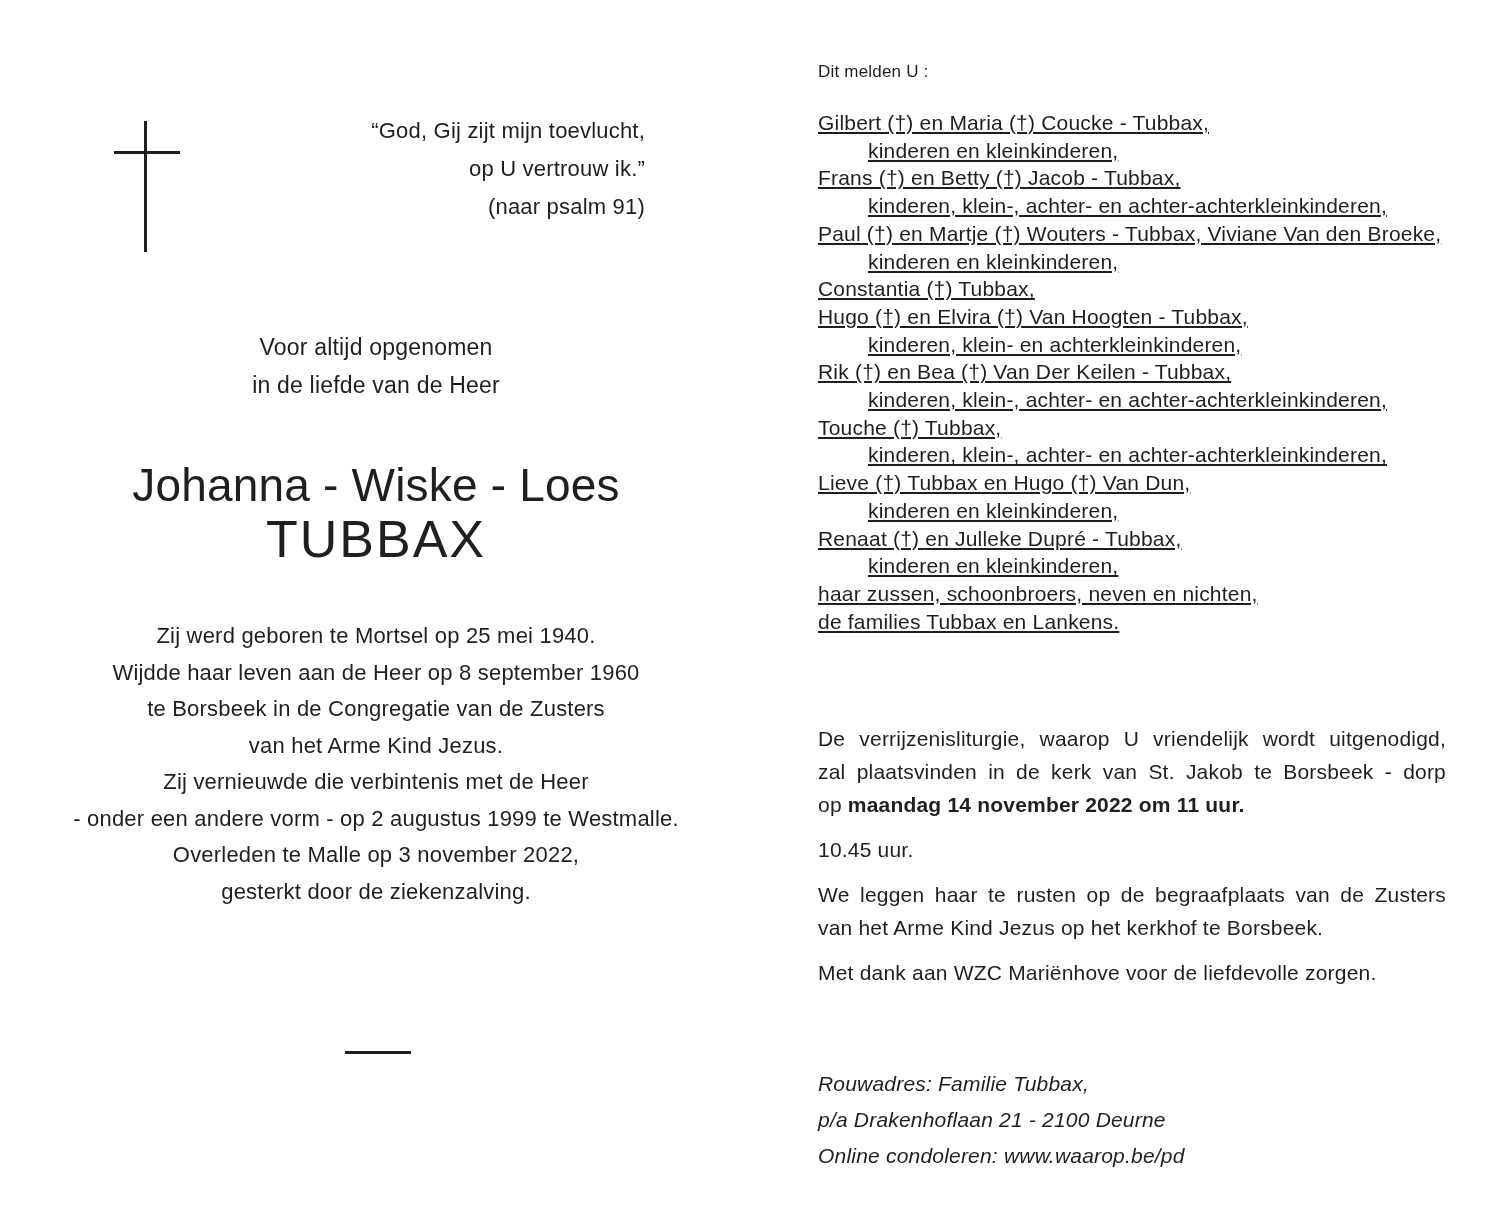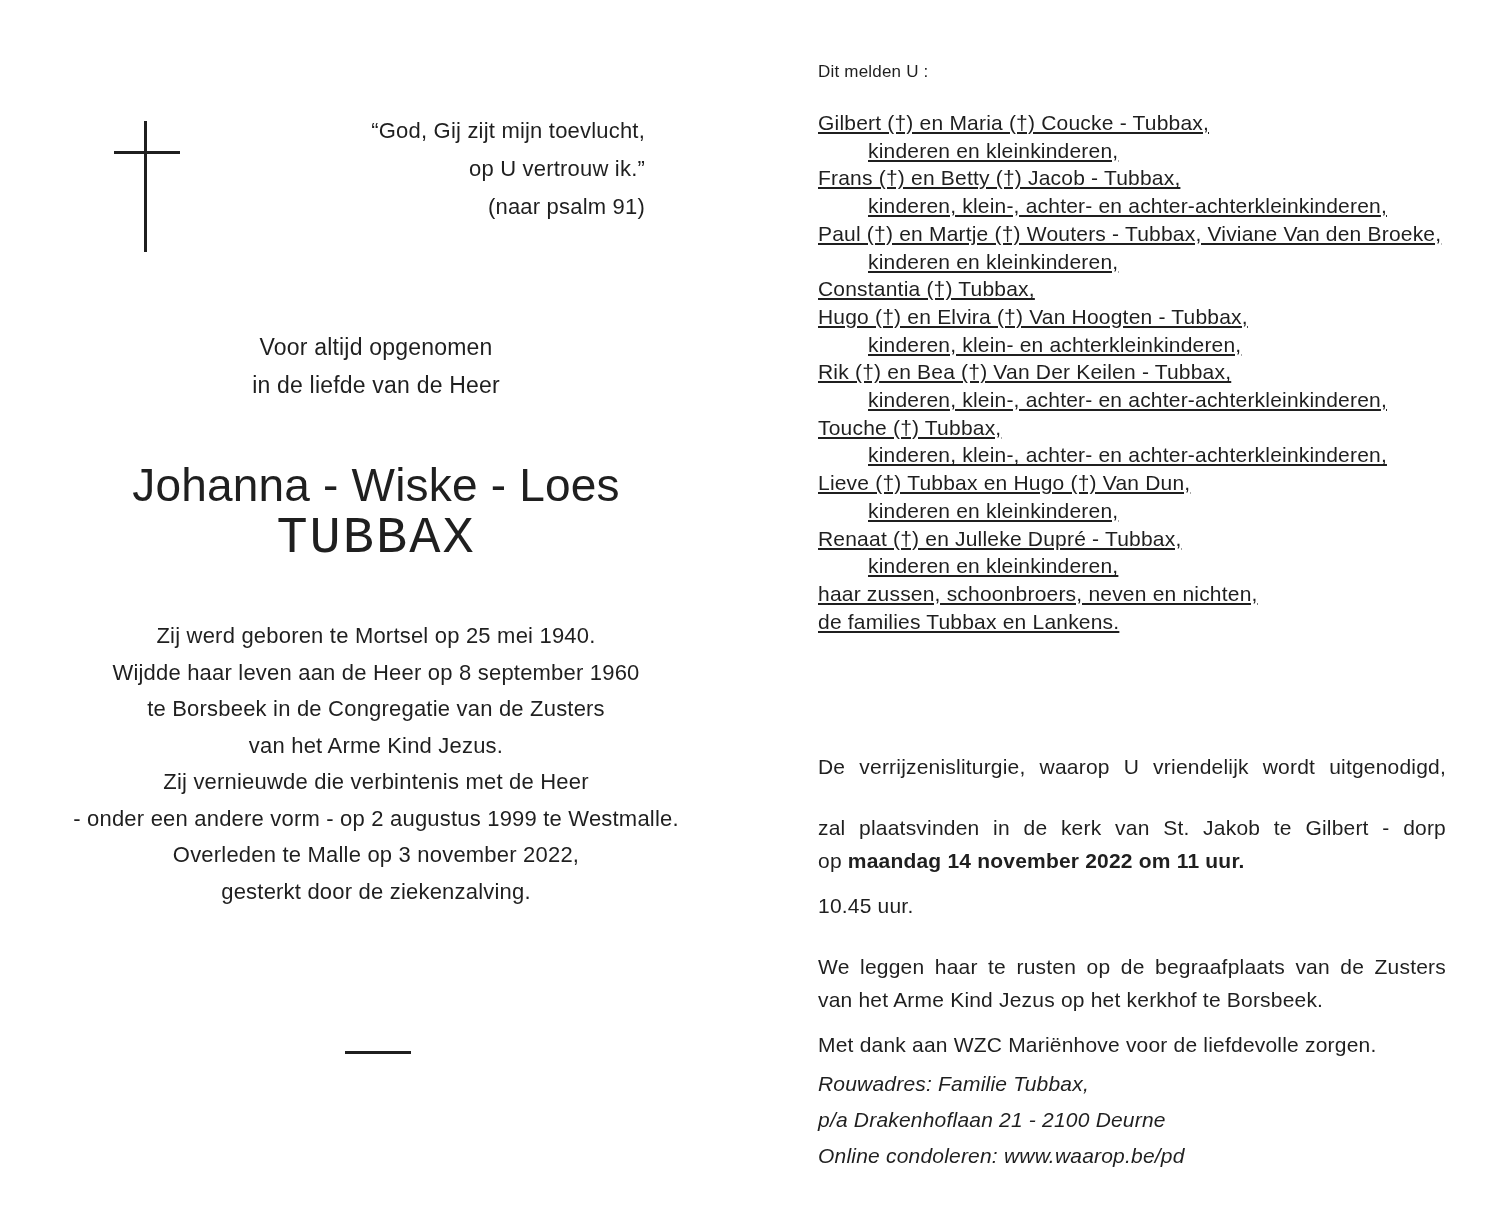--- a/index.html
+++ b/index.html
@@ -18,34 +18,34 @@
 
   
   .cross { left: 100px; top: 110px; width: 100px; height: 160px; }
   .cross-v { position: absolute; left: 44px; top: 11px; width: 3px; height: 131px; background: #1f1f1f; }
   .cross-h { position: absolute; left: 14px; top: 41px; width: 66px; height: 3px; background: #1f1f1f; }
 
   
   .quote   { left: 145px; top: 112px; width: 500px; text-align: right;  font-size: 22px; line-height: 38px; }
   .intro   { left: 70px;  top: 328px; width: 612px; text-align: center; font-size: 23px; line-height: 38px; }
   .name    { left: 70px;  top: 460px; width: 612px; text-align: center; font-size: 46px; line-height: 50px; white-space: nowrap; }
-  .surname { left: 70px;  top: 512px; width: 612px; text-align: center; font-size: 52px; line-height: 54px; letter-spacing: 2px; font-family: Liberation Mono, monospace; }
+  .surname { left: 70px;  top: 512px; width: 612px; text-align: center; font-size: 52px; line-height: 54px; letter-spacing: 2px; }
   .bio     { left: 70px;  top: 618px; width: 612px; text-align: center; font-size: 22px; line-height: 36.5px; }
   .bio > div { white-space: nowrap; }
   .rule    { left: 345px; top: 1051px; width: 66px; height: 3px; background: #1f1f1f; }
 
   
   .announce-heading { left: 818px; top: 62px; font-size: 17px; }
   .family  { left: 818px; top: 109px; width: 640px; font-size: 21px; line-height: 27.7px; text-decoration: underline; }
   .family > div { white-space: nowrap; }
   .family > div.indent { padding-left: 50px; }
 
   .paragraphs { left: 818px; top: 722px; width: 628px; font-size: 21px; line-height: 33px; }
   .paragraphs p { margin: 0 0 12px 0; }
-  .jline { display: block; text-align: justify; text-align-last: justify; margin-top: 28px; }
+  .jline { display: block; text-align: justify; text-align-last: justify; }
   .nline { display: block; }
   .bold  { font-weight: 700; }
 
   .address { left: 818px; top: 1066px; width: 628px; font-size: 21px; line-height: 36px; font-style: italic; }
 </style>
 </head>
 <body>
 
 <div class="page">
 
@@ -101,21 +101,21 @@
     <div class="indent">kinderen en kleinkinderen,</div>
     <div>Renaat (†) en Julleke Dupré - Tubbax,</div>
     <div class="indent">kinderen en kleinkinderen,</div>
     <div>haar zussen, schoonbroers, neven en nichten,</div>
     <div>de families Tubbax en Lankens.</div>
   </div>
 
   <div class="abs paragraphs">
     <p>
       <span class="jline">De verrijzenisliturgie, waarop U vriendelijk wordt uitgenodigd,</span>
-      <span class="jline">zal plaatsvinden in de kerk van St. Jakob te Gilbert - dorp</span>
+      <span class="jline">zal plaatsvinden in de kerk van St. Jakob te Borsbeek - dorp</span>
       <span class="nline"><span>op </span><span class="bold">maandag 14 november 2022 om 11 uur.</span></span>
     </p>
     <p>
       <span class="nline">10.45 uur.</span>
     </p>
     <p>
       <span class="jline">We leggen haar te rusten op de begraafplaats van de Zusters</span>
       <span class="nline">van het Arme Kind Jezus op het kerkhof te Borsbeek.</span>
     </p>
     <p>

